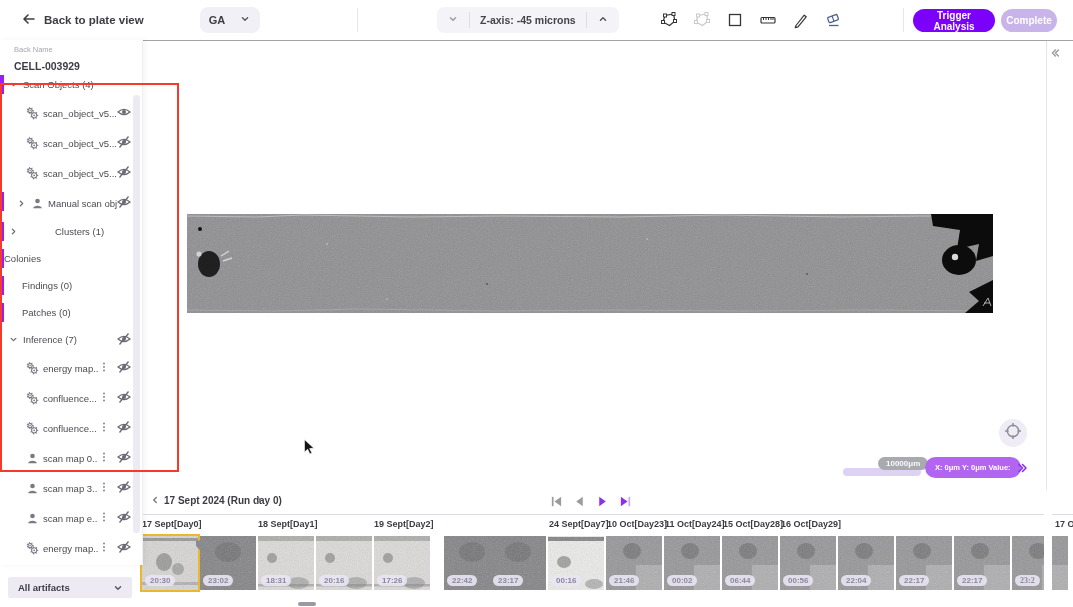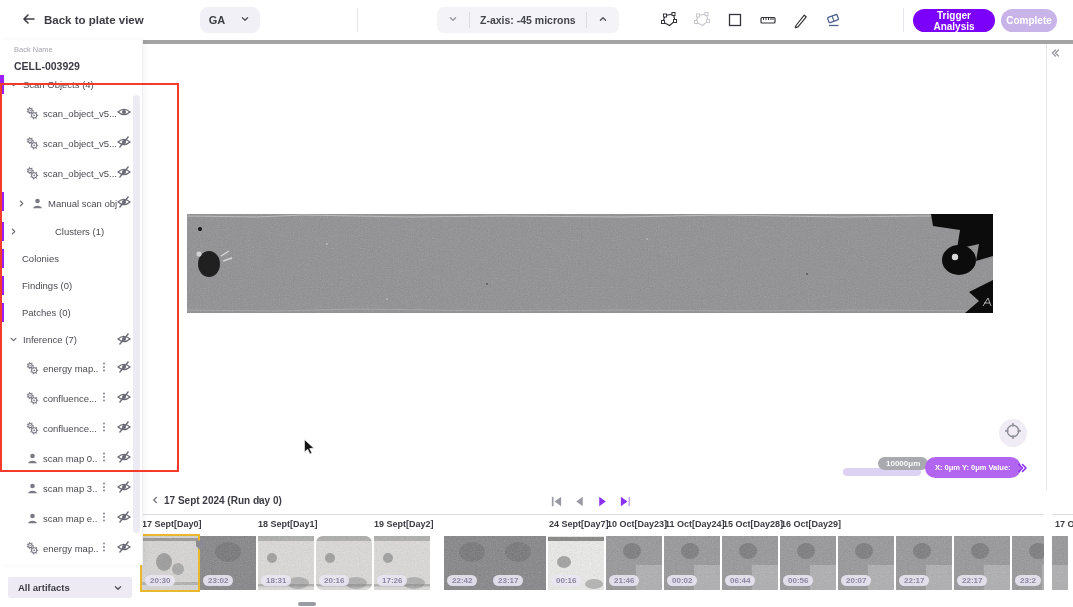--- a/index.html
+++ b/index.html
@@ -1,20 +1,20 @@
 <!DOCTYPE html>
 <html><head>
 <meta charset="utf-8">
 <style>
   html,body{margin:0;padding:0;background:#fff;}
   .stage{position:relative;width:1073px;height:607px;background:#fbfbfd;overflow:hidden;
          font-family:"Liberation Sans",sans-serif;color:#3c3c44;}
   
   .topbar{position:absolute;left:0;top:0;width:1073px;height:40px;background:#fff;
-          border-bottom:4px solid #a3a3a3;z-index:30;}
+          border-bottom:1px solid #a3a3a3;z-index:30;}
   .back{position:absolute;left:22px;top:0;height:40px;display:flex;align-items:center;gap:8px;
         font-size:11.5px;font-weight:700;color:#3c3c44;cursor:pointer;}
   .ga-pill{position:absolute;left:200px;top:7px;width:60px;height:26px;background:#f1f0f6;border-radius:8px;
            display:flex;align-items:center;justify-content:center;gap:14px;font-size:11px;font-weight:700;}
   .vdiv{position:absolute;top:8px;width:1px;height:24px;background:#e6e6ec;}
   .zpill{position:absolute;left:437px;top:7px;height:26px;background:#f4f3f8;border-radius:7px;
          display:flex;align-items:center;font-size:10.5px;font-weight:600;color:#44444c;}
   .zpill .zseg{padding:0 10px;display:flex;align-items:center;}
   .zpill .zsep{width:1px;height:16px;background:#dddde4;}
   .tools{position:absolute;left:660px;top:0;height:40px;display:flex;align-items:center;gap:15px;}
@@ -350,21 +350,21 @@
           </span>
         </div>
         <div class="row accent" style="padding-left: 4px; gap: 32px;">
           <span class="ico">
             <svg width="11" height="11" viewBox="0 0 14 14">
               <polyline points="5.5,4 8.5,7 5.5,10" fill="none" stroke="#6a6a75" stroke-width="1.6" stroke-linecap="round" stroke-linejoin="round"></polyline>
             </svg>
           </span>
           <span class="lbl">Clusters (1)</span>
         </div>
-        <div class="row accent" style="padding-left: 18px;">
+        <div class="row accent" style="">
           <span class="lbl">Colonies</span>
         </div>
         <div class="row accent" style="padding-left: 18px;">
           <span class="lbl">Findings (0)</span>
         </div>
         <div class="row accent" style="padding-left: 18px;">
           <span class="lbl">Patches (0)</span>
         </div>
         <div class="row" style="padding-left: 4px;">
           <span class="ico">
@@ -671,21 +671,21 @@
             <rect width="56" height="54" filter="url(#nz)" opacity="0.33"></rect>
           </svg><span class="badge">23:02</span></div>
         <div class="thumb" style="left: 258px;"><svg width="56" height="54" viewBox="0 0 56 54">
             <rect width="56" height="54" fill="#dddcda"></rect>
             <ellipse cx="14" cy="22" rx="5" ry="5" fill="#5e5e60" opacity="0.5"></ellipse>
             <ellipse cx="40" cy="47" rx="11" ry="6" fill="#6a6a6c" opacity="0.4"></ellipse>
             <rect x="0" y="0" width="56" height="5" fill="#666" opacity="0.4"></rect>
             <rect x="0" y="48" width="56" height="2.5" fill="#777" opacity="0.45"></rect>
             <rect width="56" height="54" filter="url(#nz)" opacity="0.33"></rect>
           </svg><span class="badge">18:31</span></div>
-        <div class="thumb" style="left: 316px; border-radius: 7px;"><svg width="56" height="54" viewBox="0 0 56 54">
+        <div class="thumb" style="left: 316px;"><svg width="56" height="54" viewBox="0 0 56 54">
             <rect width="56" height="54" fill="#dddcda"></rect>
             <ellipse cx="14" cy="22" rx="5" ry="5" fill="#5e5e60" opacity="0.5"></ellipse>
             <ellipse cx="40" cy="47" rx="11" ry="6" fill="#6a6a6c" opacity="0.4"></ellipse>
             <rect x="0" y="0" width="56" height="5" fill="#666" opacity="0.4"></rect>
             <rect x="0" y="48" width="56" height="2.5" fill="#777" opacity="0.45"></rect>
             <rect width="56" height="54" filter="url(#nz)" opacity="0.33"></rect>
           </svg><span class="badge">20:16</span></div>
         <div class="thumb" style="left: 374px;"><svg width="56" height="54" viewBox="0 0 56 54">
             <rect width="56" height="54" fill="#dddcda"></rect>
             <ellipse cx="14" cy="22" rx="5" ry="5" fill="#5e5e60" opacity="0.5"></ellipse>
@@ -733,34 +733,34 @@
             <rect width="56" height="54" fill="#959496"></rect>
             <ellipse cx="26" cy="15" rx="9" ry="8" fill="#5a5a5c" opacity="0.5"></ellipse>
             <rect x="30" y="29" width="26" height="25" fill="#b3b2b4" opacity="0.85"></rect>
             <rect width="56" height="54" filter="url(#nz)" opacity="0.33"></rect>
           </svg><span class="badge">00:56</span></div>
         <div class="thumb" style="left: 838px;"><svg width="56" height="54" viewBox="0 0 56 54">
             <rect width="56" height="54" fill="#959496"></rect>
             <ellipse cx="26" cy="15" rx="9" ry="8" fill="#5a5a5c" opacity="0.5"></ellipse>
             <rect x="30" y="29" width="26" height="25" fill="#b3b2b4" opacity="0.85"></rect>
             <rect width="56" height="54" filter="url(#nz)" opacity="0.33"></rect>
-          </svg><span class="badge">20:07</span></div>
+          </svg><span class="badge">22:04</span></div>
         <div class="thumb" style="left: 896px;"><svg width="56" height="54" viewBox="0 0 56 54">
             <rect width="56" height="54" fill="#959496"></rect>
             <ellipse cx="26" cy="15" rx="9" ry="8" fill="#5a5a5c" opacity="0.5"></ellipse>
             <rect x="30" y="29" width="26" height="25" fill="#b3b2b4" opacity="0.85"></rect>
             <rect width="56" height="54" filter="url(#nz)" opacity="0.33"></rect>
           </svg><span class="badge">22:17</span></div>
         <div class="thumb" style="left: 954px;"><svg width="56" height="54" viewBox="0 0 56 54">
             <rect width="56" height="54" fill="#959496"></rect>
             <ellipse cx="26" cy="15" rx="9" ry="8" fill="#5a5a5c" opacity="0.5"></ellipse>
             <rect x="30" y="29" width="26" height="25" fill="#b3b2b4" opacity="0.85"></rect>
             <rect width="56" height="54" filter="url(#nz)" opacity="0.33"></rect>
           </svg><span class="badge">22:17</span></div>
-        <div class="thumb" style="left: 1012px;"><svg width="56" height="54" viewBox="0 0 56 54">
+        <div class="thumb" style="left: 1012px; font-family: Liberation Serif, serif;"><svg width="56" height="54" viewBox="0 0 56 54">
             <rect width="56" height="54" fill="#959496"></rect>
             <ellipse cx="26" cy="15" rx="9" ry="8" fill="#5a5a5c" opacity="0.5"></ellipse>
             <rect x="30" y="29" width="26" height="25" fill="#b3b2b4" opacity="0.85"></rect>
             <rect width="56" height="54" filter="url(#nz)" opacity="0.33"></rect>
           </svg><span class="badge">23:2</span></div>
       </div>
     <div class="panel-gap"></div>
     <div class="hscroll"></div>
   </div>
 

